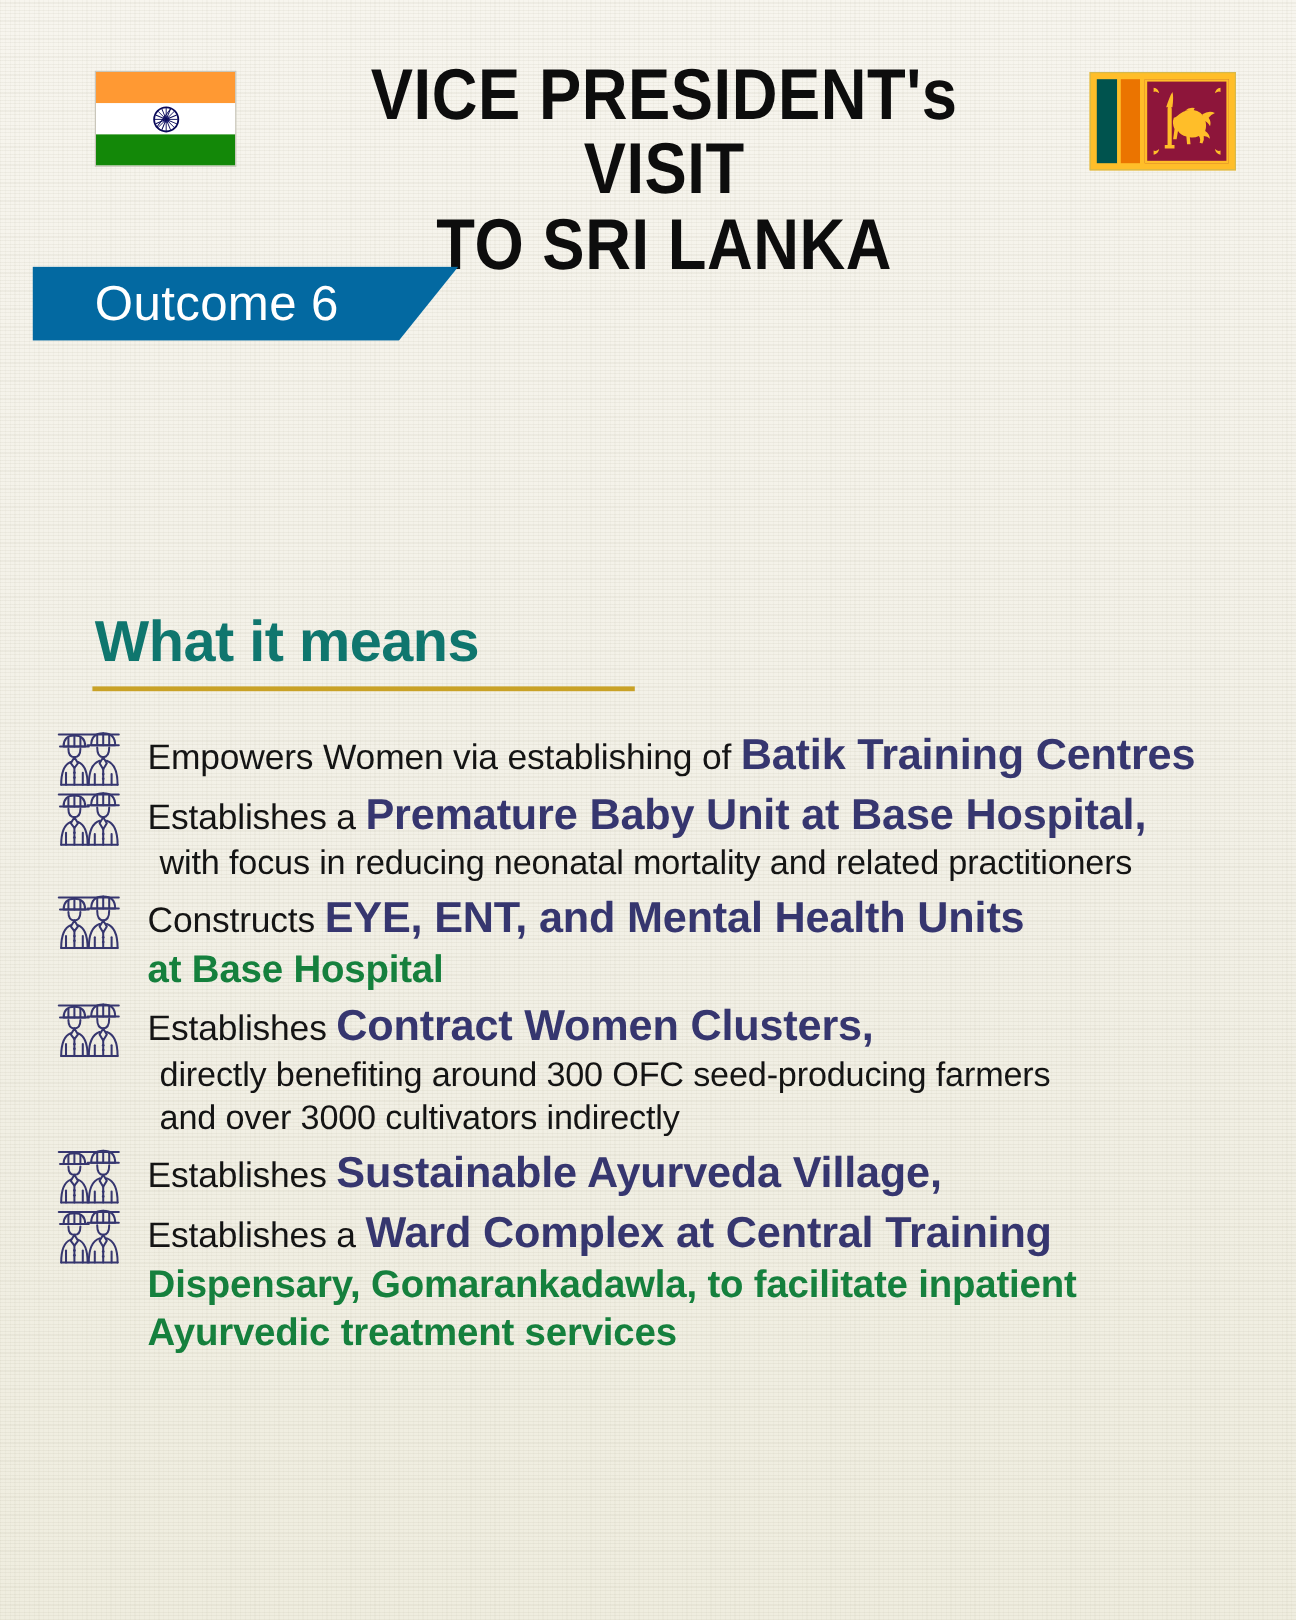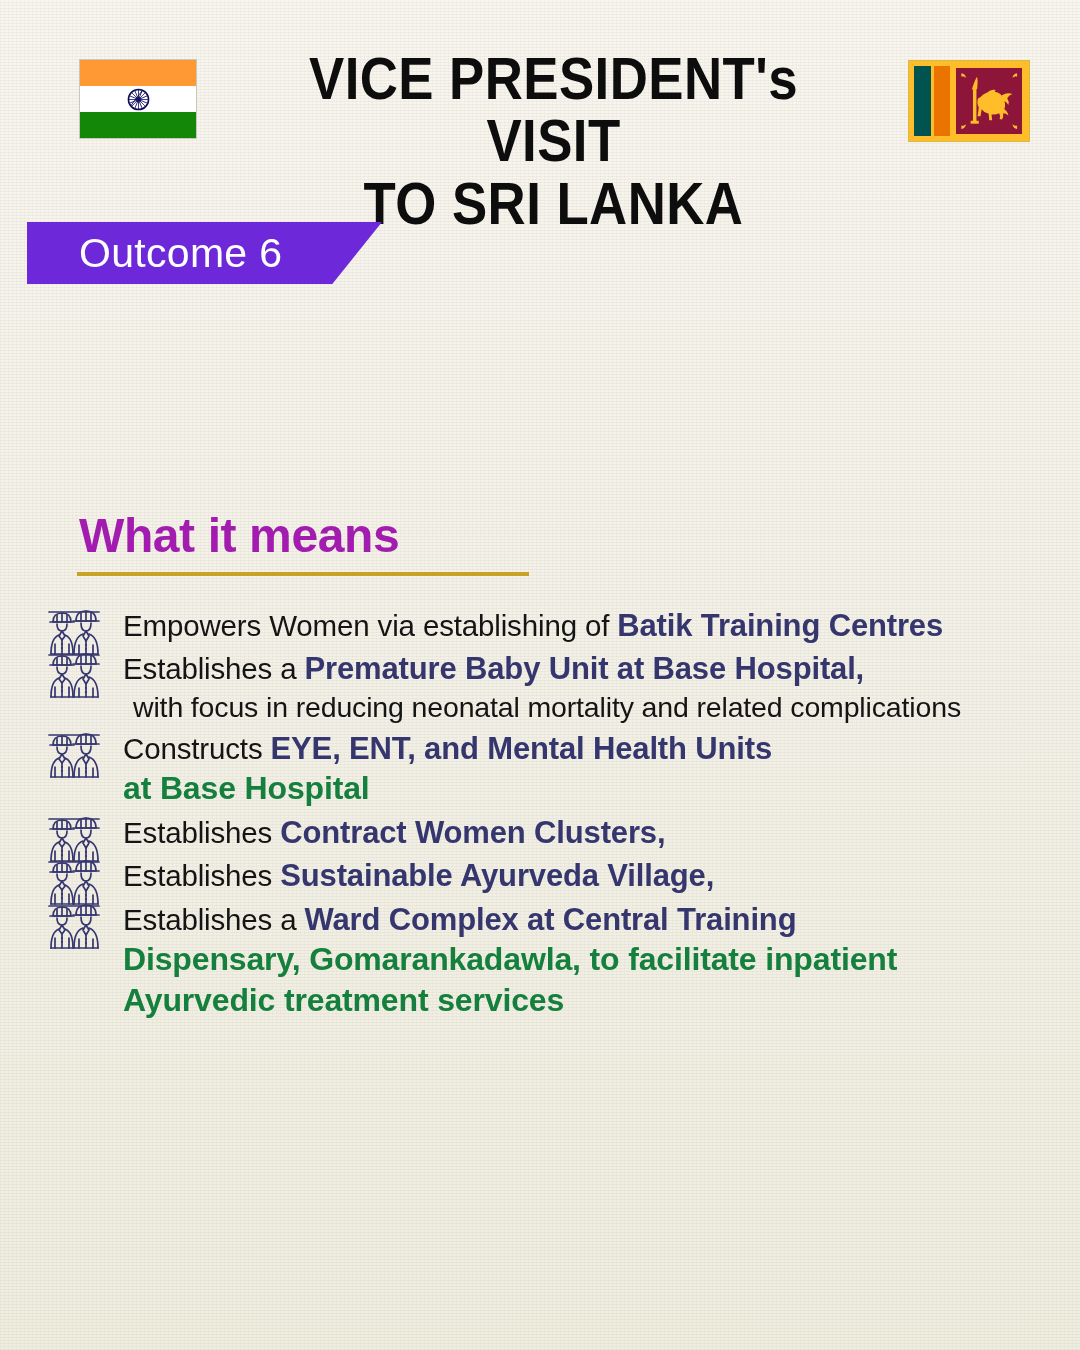--- a/index.html
+++ b/index.html
@@ -100,21 +100,21 @@
     transform-origin:center top;
     white-space:pre-line;
   }
 
   
   .outcome-banner {
     position:absolute;
     left:0; top:222px;
     height:62px;
     width:355px;
-    background:#6d28d9;
+    background:#0369a1;
     color:#ffffff;
     display:flex;
     align-items:center;
     padding-left:52px;
     font-size:41px;
     font-weight:400;
     letter-spacing:0.3px;
     clip-path:polygon(0 0, 100% 0, 86% 100%, 0 100%);
   }
 
@@ -132,21 +132,21 @@
     white-space:pre-line;
   }
 
   
   .wim {
     position:absolute;
     left:52px;
     top:508px;
     font-size:48px;
     font-weight:bold;
-    color:#a21caf;
+    color:#0f766e;
     letter-spacing:-0.4px;
   }
   .wim-rule {
     position:absolute;
     left:50px;
     top:572px;
     width:452px;
     height:4px;
     background:#C9A227;
   }
@@ -172,21 +172,21 @@
   .bullet-text {
     font-size:29.5px;
     line-height:1.27;
     color:#141414;
     padding-right:16px;
     letter-spacing:-0.15px;
   }
   .bullet-text .hl {
     color:#36366F;
     font-weight:bold;
-    font-size:31px;
+    font-size:36px;
   }
   .bullet-text .sub {
     display:block;
     font-size:28.5px;
     padding-left:10px;
   }
   .bullet-text .sub-hl {
     display:block;
     color:#15803d;
     font-weight:bold;
@@ -330,21 +330,21 @@
               <line x1="36" y1="37" x2="36" y2="46"></line>
               <line x1="50" y1="37" x2="50" y2="46"></line>
             </g>
             <g fill="#36366F">
               <circle cx="19" cy="36" r="1.1"></circle>
               <circle cx="19" cy="40" r="1.1"></circle>
               <circle cx="43" cy="37" r="1.1"></circle>
               <circle cx="43" cy="41" r="1.1"></circle>
             </g>
           </svg></div>
-        <div class="bullet-text"><span>Establishes a </span><span class="hl">Premature Baby Unit at Base Hospital,</span><span class="sub">with focus in reducing neonatal mortality and related complications</span></div>
+        <div class="bullet-text"><span>Establishes a </span><span class="hl">Premature Baby Unit at Base Hospital,</span><span class="sub">with focus in reducing neonatal mortality and related practitioners</span></div>
       </div>
       <div class="bullet">
         <div class="bullet-icon"><svg viewBox="0 0 72 48">
             <g fill="none" stroke="#36366F" stroke-width="1.7" stroke-linecap="round" stroke-linejoin="round">
               <line x1="6" y1="4" x2="56" y2="4"></line>
               <path d="M10 14 q0 -9 9 -9 q9 0 9 9 z"></path>
               <line x1="7" y1="14" x2="31" y2="14"></line>
               <line x1="19" y1="5" x2="19" y2="14"></line>
               <line x1="14" y1="7" x2="14" y2="14"></line>
               <line x1="24" y1="7" x2="24" y2="14"></line>
@@ -410,21 +410,21 @@
               <line x1="36" y1="37" x2="36" y2="46"></line>
               <line x1="50" y1="37" x2="50" y2="46"></line>
             </g>
             <g fill="#36366F">
               <circle cx="19" cy="36" r="1.1"></circle>
               <circle cx="19" cy="40" r="1.1"></circle>
               <circle cx="43" cy="37" r="1.1"></circle>
               <circle cx="43" cy="41" r="1.1"></circle>
             </g>
           </svg></div>
-        <div class="bullet-text"><span>Establishes </span><span class="hl">Contract Women Clusters,</span></div>
+        <div class="bullet-text"><span>Establishes </span><span class="hl">Contract Women Clusters,</span><span class="sub">directly benefiting around 300 OFC seed-producing farmers<br>and over 3000 cultivators indirectly</span></div>
       </div>
       <div class="bullet">
         <div class="bullet-icon"><svg viewBox="0 0 72 48">
             <g fill="none" stroke="#36366F" stroke-width="1.7" stroke-linecap="round" stroke-linejoin="round">
               <line x1="6" y1="4" x2="56" y2="4"></line>
               <path d="M10 14 q0 -9 9 -9 q9 0 9 9 z"></path>
               <line x1="7" y1="14" x2="31" y2="14"></line>
               <line x1="19" y1="5" x2="19" y2="14"></line>
               <line x1="14" y1="7" x2="14" y2="14"></line>
               <line x1="24" y1="7" x2="24" y2="14"></line>

